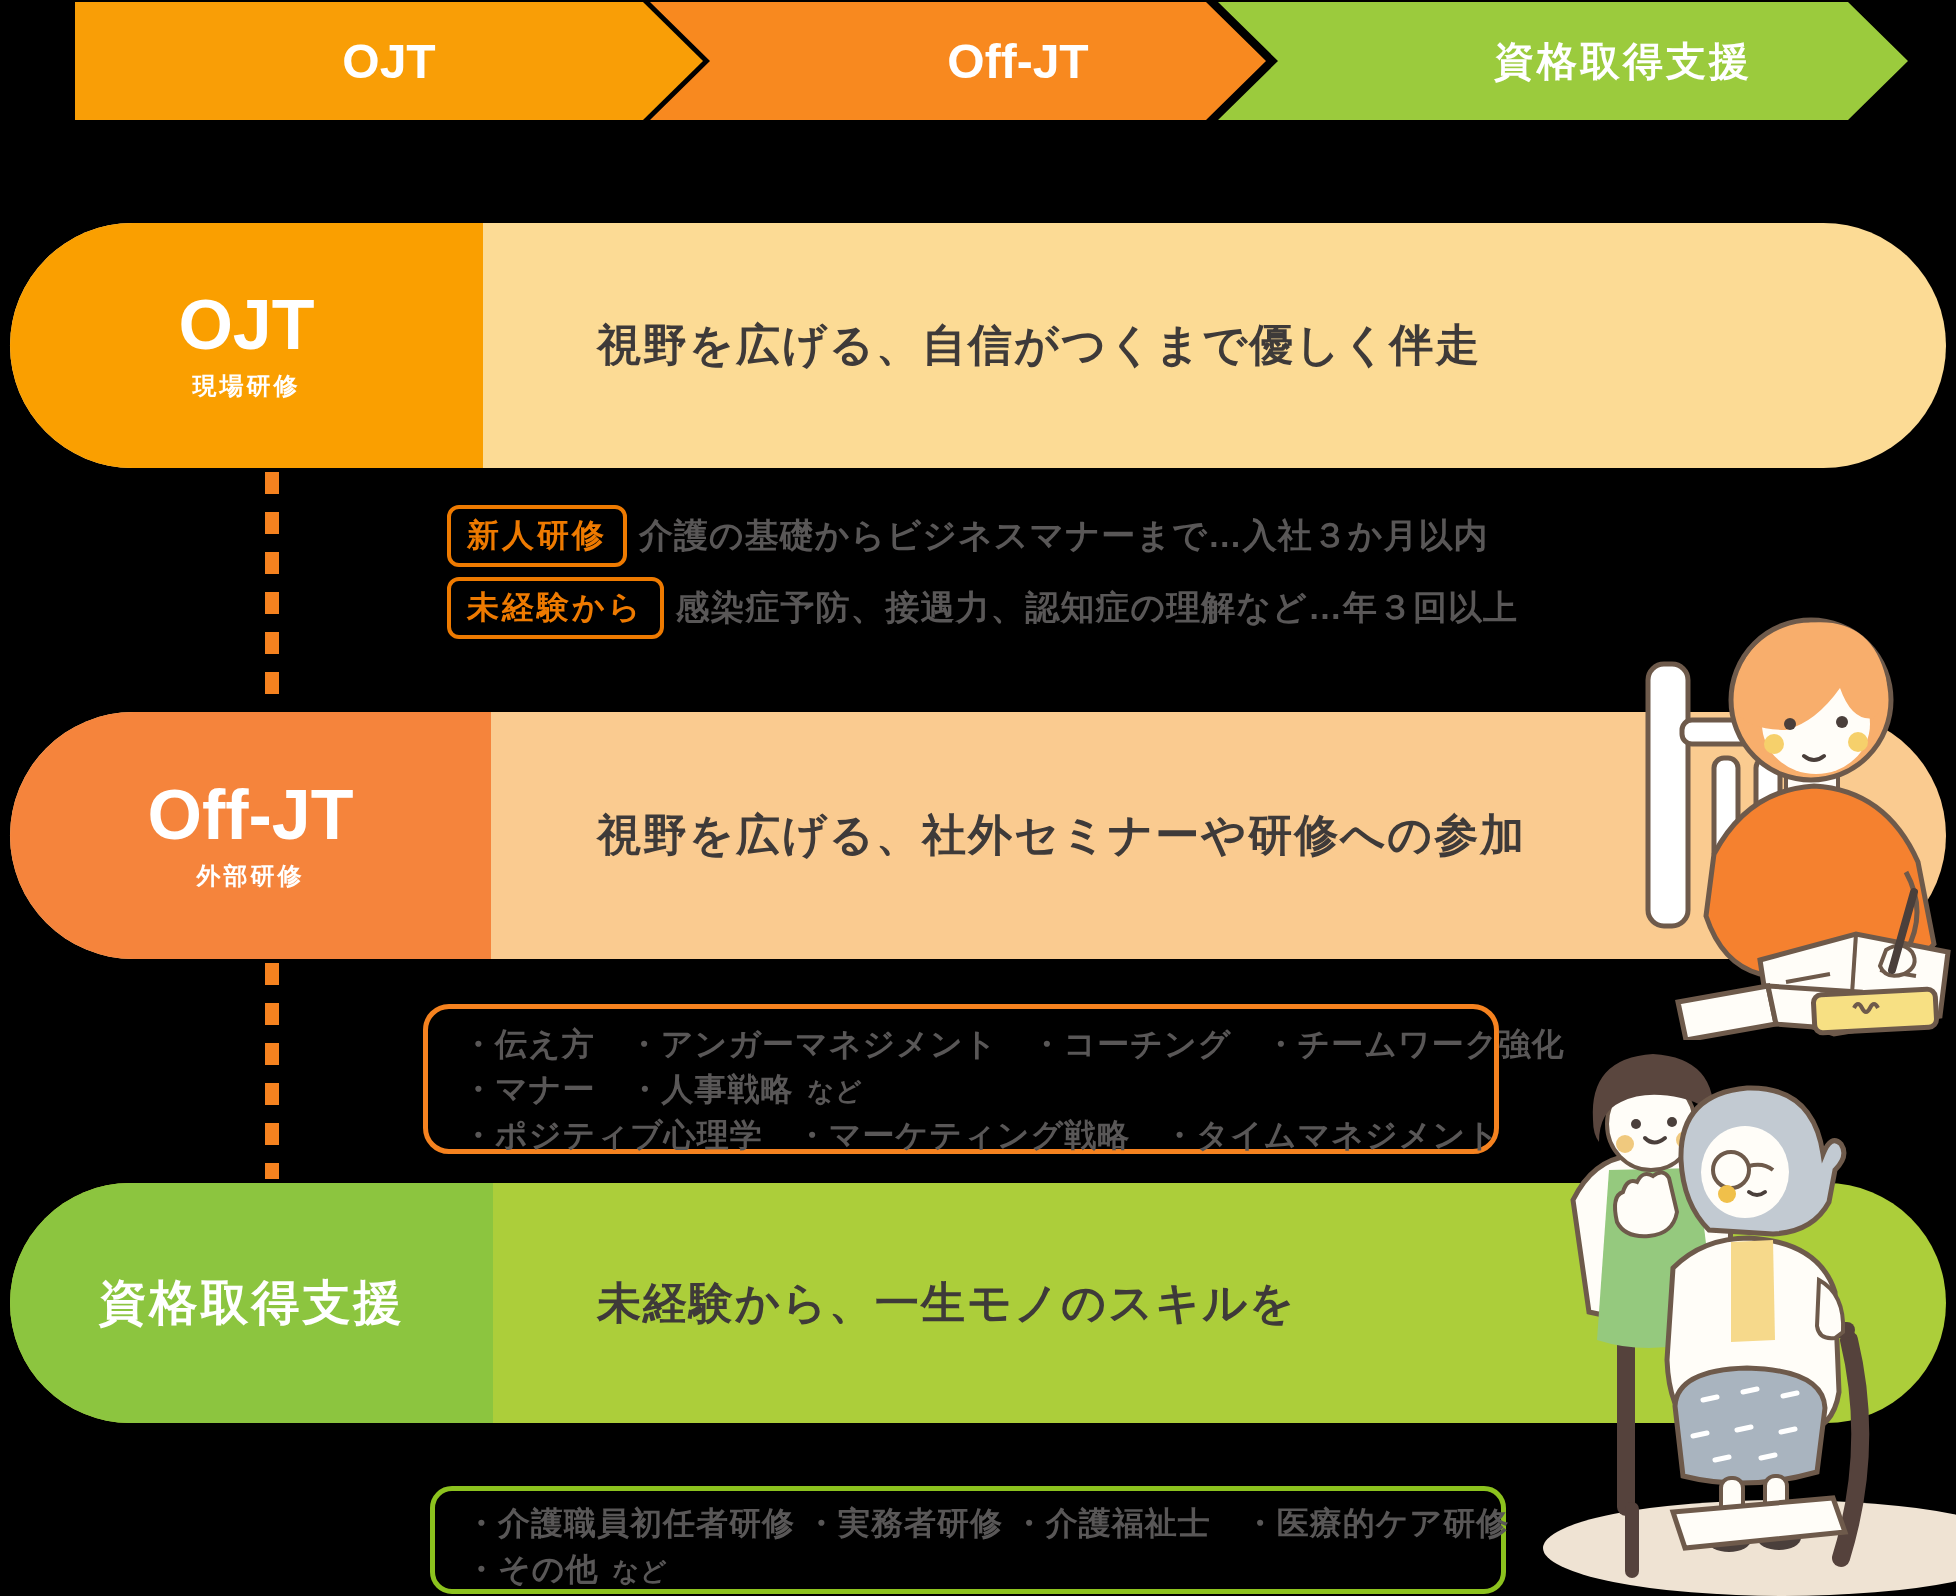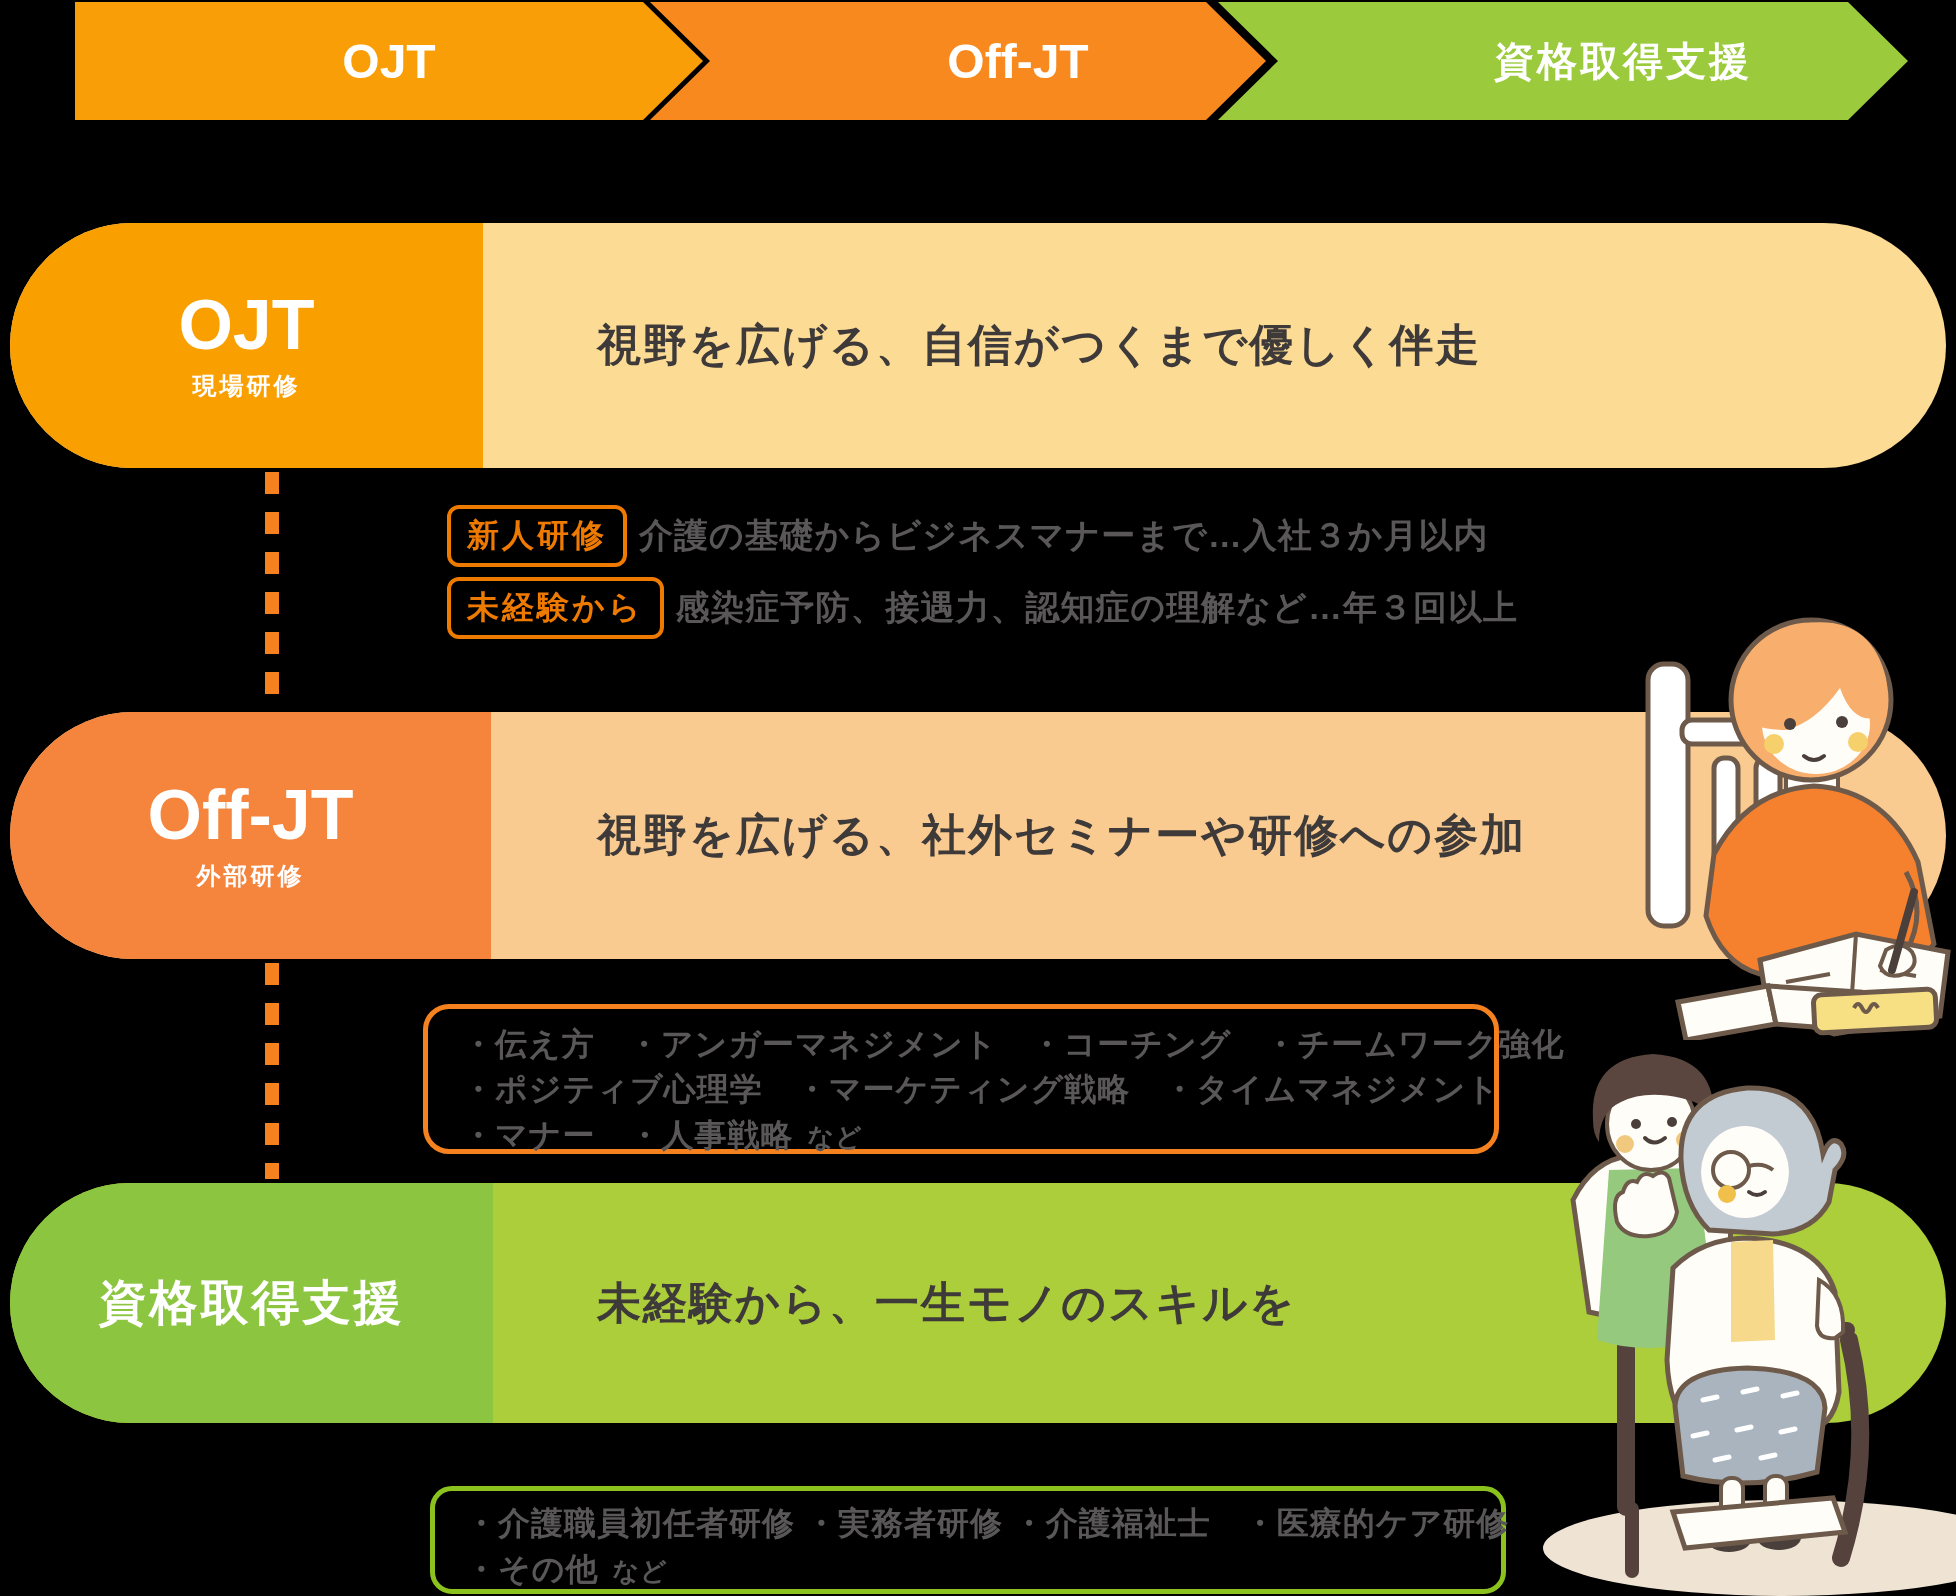--- a/index.html
+++ b/index.html
@@ -101,22 +101,22 @@
       <div class="label-title">Off-JT</div>
       <div class="label-sub">外部研修</div>
     </div>
     <div class="heading">視野を広げる、社外セミナーや研修への参加</div>
   </div>
 
   <div class="dotline" id="dot2"></div>
 
   <div class="listbox" id="offjt-box">
     <div>・伝え方　・アンガーマネジメント　・コーチング　・チームワーク強化</div>
+    <div><span>・マナー　・人事戦略</span><span class="small-suffix">など</span></div>
     <div>・ポジティブ心理学　・マーケティング戦略　・タイムマネジメント</div>
-    <div><span>・マナー　・人事戦略</span><span class="small-suffix">など</span></div>
   </div>
 
   <div class="row" id="row3">
     <div class="label">
       <div class="label-title">資格取得支援</div>
     </div>
     <div class="heading">未経験から、一生モノのスキルを</div>
   </div>
 
   <div class="listbox" id="cert-box">

